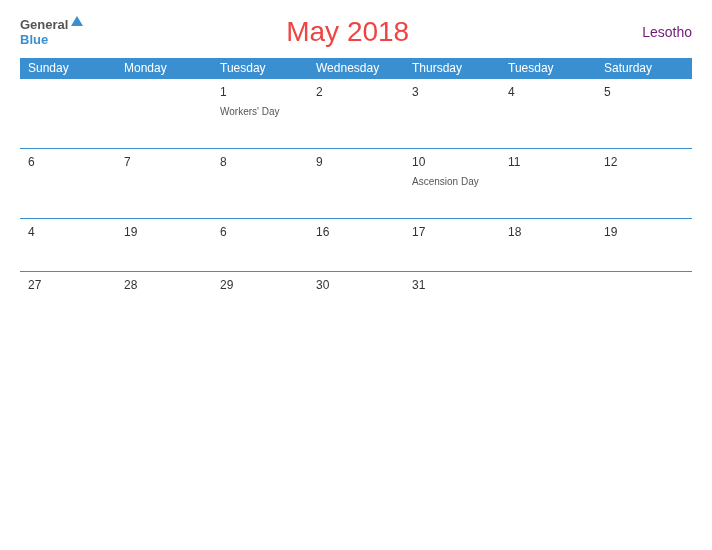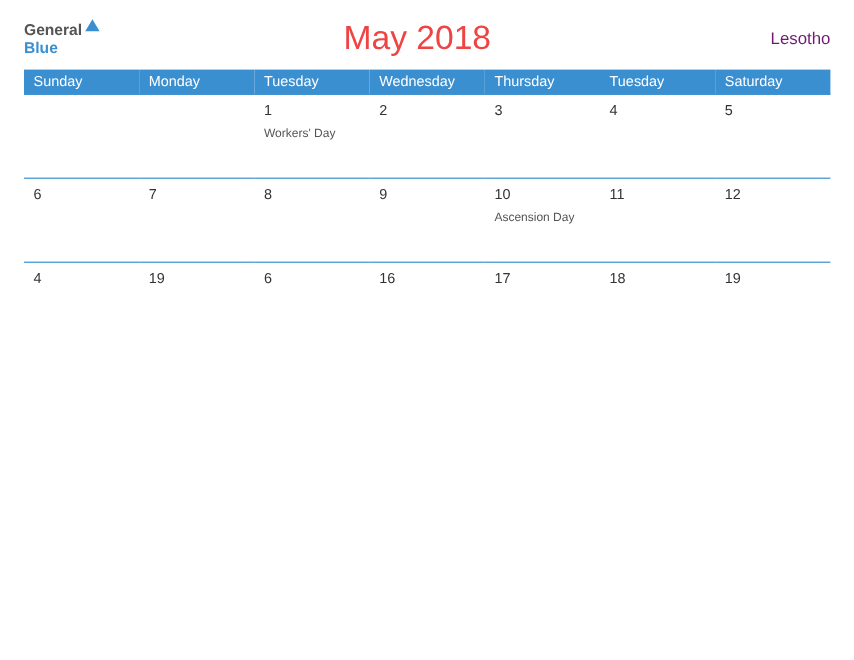--- a/index.html
+++ b/index.html
@@ -189,15 +189,34 @@
           <td>
             <span class="day-num">17</span>
           </td>
           <td>
             <span class="day-num">18</span>
           </td>
           <td>
             <span class="day-num">19</span>
           </td>
         </tr>
+        <tr>
+          <td>
+            <span class="day-num">27</span>
+          </td>
+          <td>
+            <span class="day-num">28</span>
+          </td>
+          <td>
+            <span class="day-num">29</span>
+          </td>
+          <td>
+            <span class="day-num">30</span>
+          </td>
+          <td>
+            <span class="day-num">31</span>
+          </td>
+          <td></td>
+          <td></td>
+        </tr>
       </tbody>
   </table>
 </div>
 
 </body></html>

